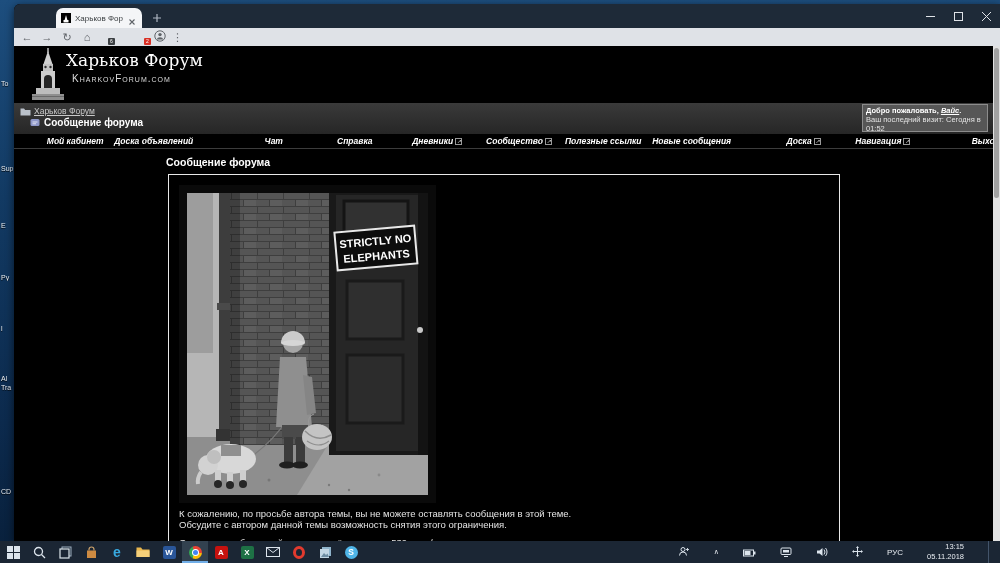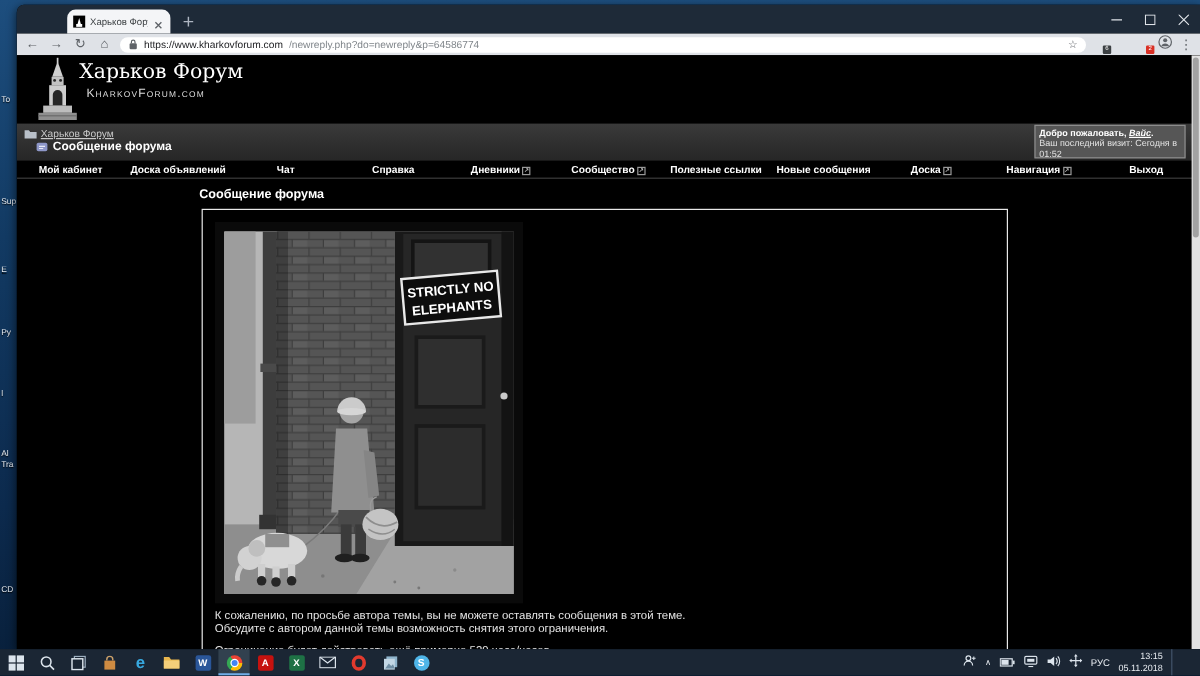--- a/index.html
+++ b/index.html
@@ -63,22 +63,22 @@
   .welcome { position:absolute; right:12px; top:1px; width:126px; height:28px; background:#565656;
              border:1px solid #8c8c8c; padding:1px 3px; font-size:7.5px; line-height:1.2; }
   .w1 { color:#fff; font-weight:bold; }
   .w1 .uname { text-decoration:underline;font-style:italic; }
   .w2 { color:#e2e2e2; }
   .w3 { color:#e2e2e2; text-decoration:underline; }
   .envl { color:#ddd; font-size:8px; text-decoration:none; display:inline-block; margin-left:2px; }
 
   .navbar { position:absolute; left:0; top:88px; width:100%; height:15px; background:#000;
             border-bottom:1px solid #3c3c3c; display:flex; align-items:center; }
-  .nav-item { flex:1; text-align:center; color:#fff; font-size:8.5px; font-weight:bold;
-              white-space:nowrap; text-decoration:none; }
+  .nav-item { flex:1; text-align:right; color:#fff; font-size:8.5px; font-weight:bold;
+              white-space:nowrap; text-decoration:none;font-style:italic; }
   .expand { display:inline-block; width:7px; height:7px; border:1px solid #999; color:#bbb;
             font-size:5px; line-height:5px; vertical-align:1px; margin-left:2px; }
 
   .section-title { position:absolute; left:152px; top:110px; color:#fff; font-size:10.5px; font-weight:bold; }
   .msgbox { position:absolute; left:154px; top:128px; width:672px; height:380px;
             border:1px solid #e8e8e8; background:#000; }
   .photo { position:absolute; left:10px; top:10px; width:257px; height:318px; }
   .msgline { position:absolute; left:10px; color:#e4e4e4; font-size:9.5px; white-space:nowrap; }
   .ml1 { top:333px; } .ml2 { top:344px; } .ml3 { top:362px; }
 
@@ -95,21 +95,21 @@
   .sq { width:13px; height:13px; border-radius:2px; color:#fff; font-size:8px; display:flex; align-items:center; justify-content:center; font-weight:bold; }
   .word-sq { background:#2a5699; } .excel-sq { background:#1e7145; } .acro-sq { background:#c6120f; }
   .skype-c { width:13px; height:13px; border-radius:50%; background:#4fb5e8; color:#fff; font-size:8.5px;
              font-weight:bold; display:flex; align-items:center; justify-content:center; }
   .opera-o { width:12px; height:13px; border:3px solid #e23a2e; border-radius:50%; }
   .chrome-i { width:13px; height:13px; border-radius:50%;
               background:conic-gradient(from -30deg, #ea4335 0 120deg, #fbbc05 0 240deg, #34a853 0 360deg);
               display:flex; align-items:center; justify-content:center; }
   .chrome-mid { width:7px; height:7px; border-radius:50%; background:#fff; display:flex; align-items:center; justify-content:center; }
   .chrome-core { width:5px; height:5px; border-radius:50%; background:#4285f4; }
-  .tray { margin-left:auto; display:flex; align-items:center; gap:7px; padding-right:20px; height:100%; }
+  .tray { margin-left:auto; display:flex; align-items:center; gap:24px; padding-right:8px; height:100%; }
   .tray-txt { color:#e8ecf1; font-size:8px; }
   .chev { color:#e8ecf1; font-size:7px; }
   .clock { color:#e8ecf1; font-size:7.5px; text-align:right; line-height:1.3; }
   .showdesk { width:4px; height:100%; border-left:1px solid #43546a; }
 </style>
 </head>
 <body>
 
 <div id="screen">
 
@@ -159,29 +159,20 @@
             <path d="M0 0 L9 9 M9 0 L0 9" stroke="#dfe3e8" stroke-width="1"></path>
           </svg>
       </span>
     </div>
 
     <div class="toolbar">
       <span class="tbtn">←</span>
       <span class="tbtn">→</span>
       <span class="tbtn">↻</span>
       <span class="tbtn">⌂</span>
-      <div class="abar">
-        <svg width="8" height="10" viewBox="0 0 8 10">
-            <rect x="1" y="4" width="6" height="5" rx="1" fill="#5f6368"></rect>
-            <path d="M2.5 4V3a1.5 1.5 0 0 1 3 0v1" stroke="#5f6368" fill="none"></path>
-          </svg>
-        <span class="urlhost">https://www.kharkovforum.com</span>
-          <span class="urlpath">/newreply.php?do=newreply&amp;p=64586774</span>
-        <span class="star">☆</span>
-      </div>
       <span class="ext ext1">
         <span class="ext1-body"></span>
         <span class="badge">6</span>
       </span>
       <span class="ext ext2">
         <span class="ext2-body"></span>
       </span>
       <span class="ext ext3">
         <span class="ext3-body"></span>
         <span class="badge">2</span>

